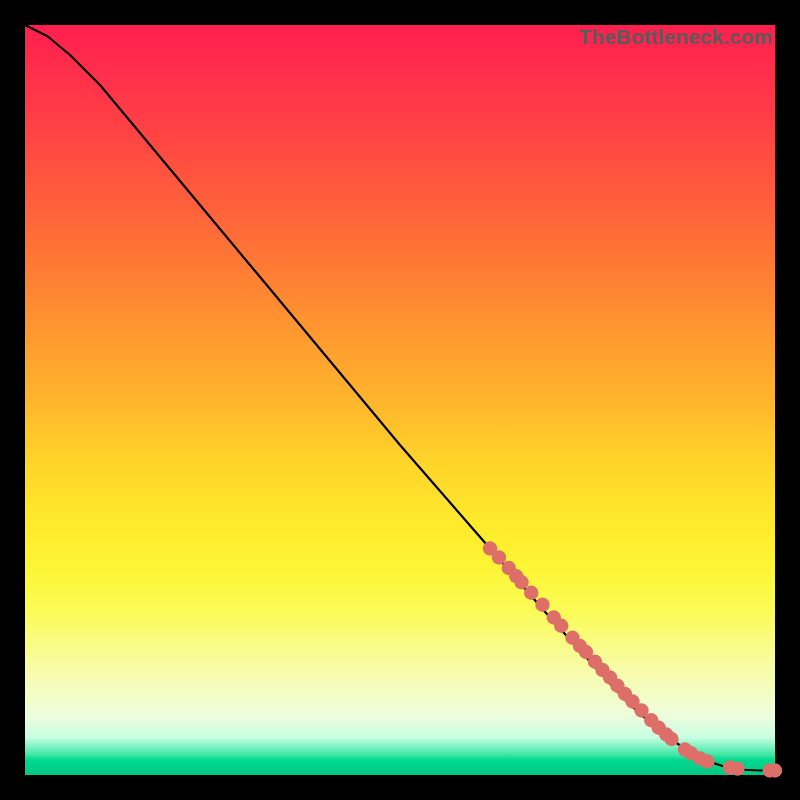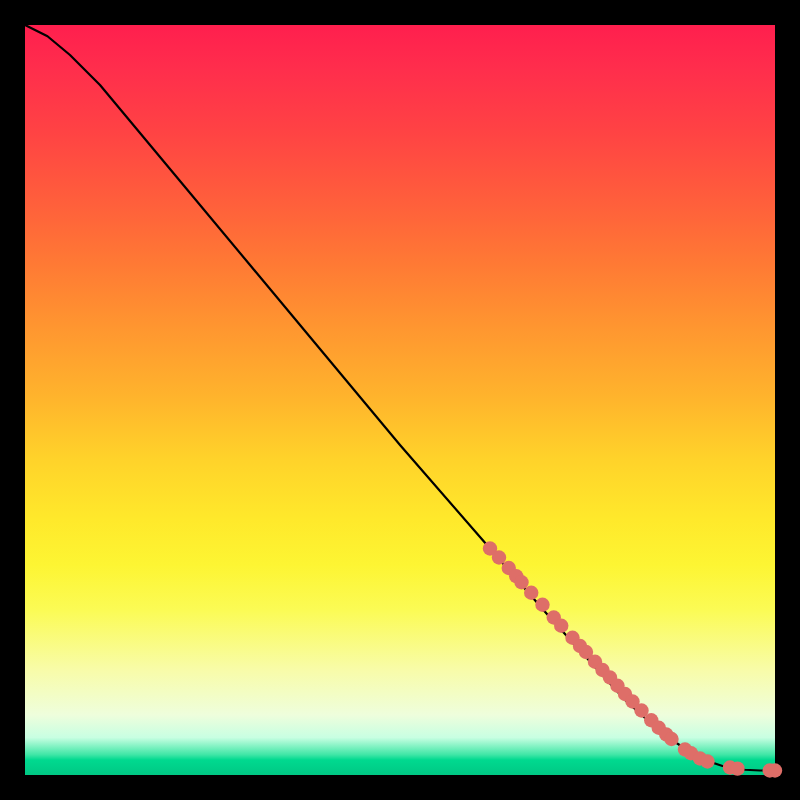--- a/index.html
+++ b/index.html
@@ -64,20 +64,21 @@
   .marker {
     fill: #de6e68;
     stroke: none;
   }
 </style>
 </head>
 <body>
 
 <div class="stage">
   <div class="plot-area">
+    <div class="watermark">TheBottleneck.com</div>
     <svg class="curve" viewBox="0 0 750 750">
       <path id="curve-path" class="curve-line" d="M0.00 0.00 L22.50 11.25 L45.00 30.00 L75.00 60.00 L150.00 150.00 L225.00 240.00 L300.00 330.00 L375.00 420.00 L450.00 506.25 L525.00 592.50 L600.00 675.00 L637.50 708.75 L675.00 733.50 L697.50 741.00 L720.00 744.75 L735.00 745.50 L750.00 745.50"></path>
       <g id="markers-group">
           <circle cx="465.00" cy="523.50" r="7.2" class="marker"></circle>
           <circle cx="474.00" cy="532.50" r="7.2" class="marker"></circle>
           <circle cx="483.75" cy="543.00" r="7.2" class="marker"></circle>
           <circle cx="491.25" cy="551.25" r="7.2" class="marker"></circle>
           <circle cx="496.50" cy="557.25" r="7.2" class="marker"></circle>
           <circle cx="506.25" cy="567.75" r="7.2" class="marker"></circle>
           <circle cx="517.50" cy="579.75" r="7.2" class="marker"></circle>

